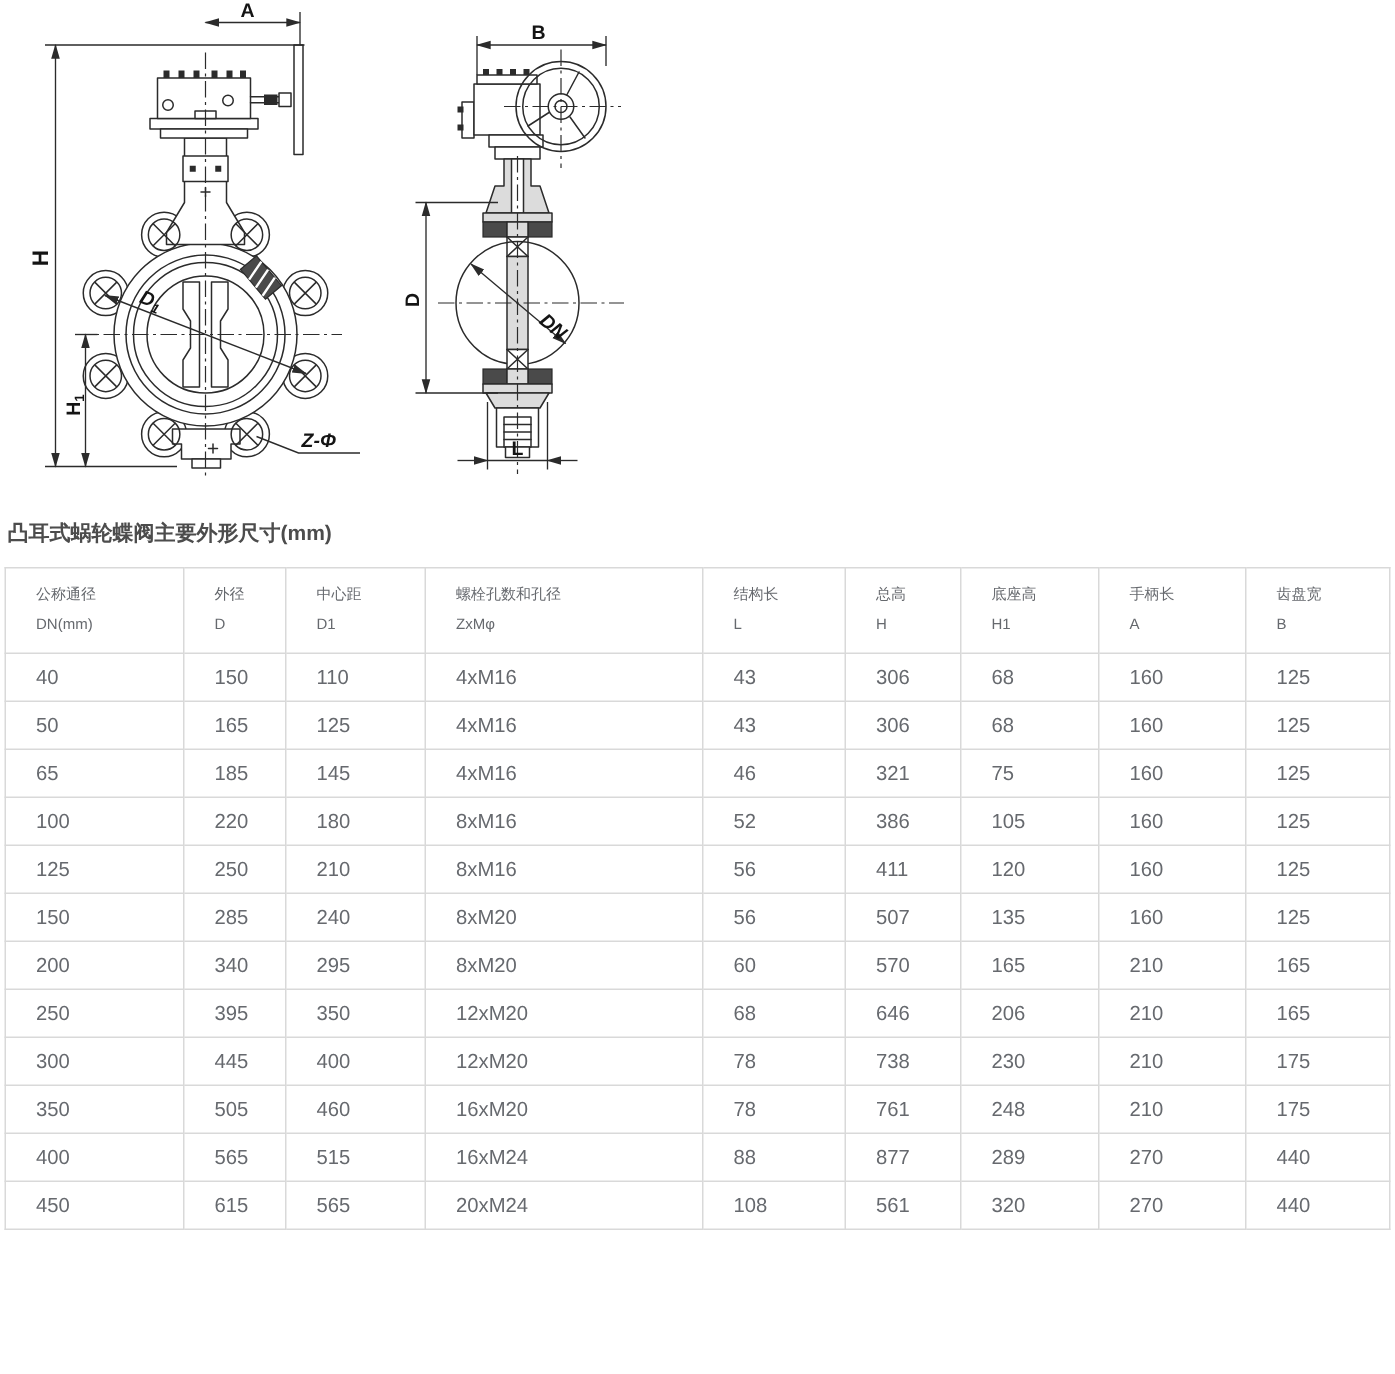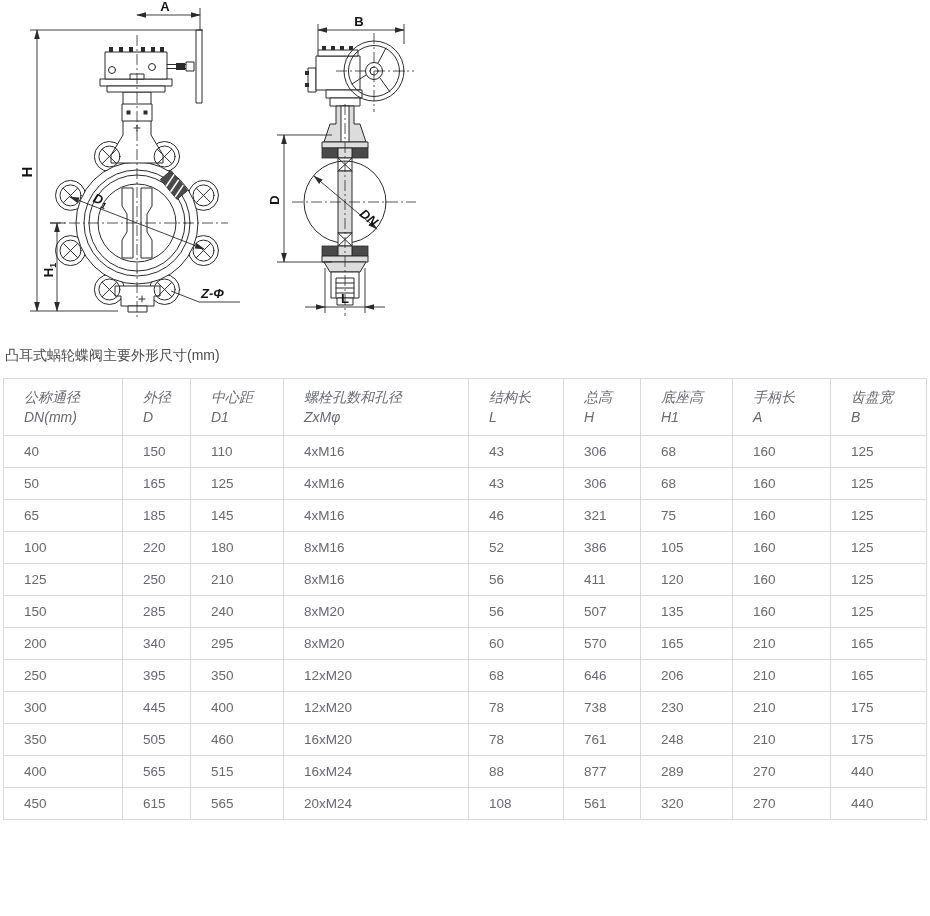--- a/index.html
+++ b/index.html
@@ -8,28 +8,28 @@
     --title_text:#4c4c4c;
     --line:#2b2b2b;
     --fill_gray:#dcdcdc;
     --fill_dark:#4a4a4a;
   }
   html,body{margin:0;padding:0;background:#fff;}
   body{width:930px;height:916px;overflow:hidden;
        font-family:"Liberation Sans","DejaVu Sans",sans-serif;}
   .drawings{display:block;width:930px;height:340px;}
   .doc-title{margin:4px 0 0 5px;height:22px;line-height:22px;
-             font-size:14px;font-weight:normal;color:var(--title_text);}
+             font-size:14px;font-weight:bold;color:var(--title_text);}
   table.dim-table{border-collapse:collapse;table-layout:fixed;
                   margin:12px 0 0 3px;width:923px;}
   .dim-table th,.dim-table td{border:1px solid var(--border);
       color:var(--cell_text);font-weight:normal;text-align:left;
       box-sizing:border-box;overflow:hidden;white-space:nowrap;}
-  .dim-table th{padding:8px 4px 8px 20px;font-size:14px;line-height:20px;
-      vertical-align:middle;font-style:italic;}
+  .dim-table th{padding:8px 4px 8px 20px;font-size:10px;line-height:20px;
+      vertical-align:middle;}
   .dim-table td{height:32px;padding:0 4px 0 20px;font-size:13.5px;}
   
   .ln{fill:none;stroke:var(--line);stroke-width:1;stroke-linejoin:round;stroke-linecap:round;}
   .fw{fill:#fff;stroke:var(--line);stroke-width:1;stroke-linejoin:round;}
   .fg{fill:var(--fill_gray);stroke:var(--line);stroke-width:1;stroke-linejoin:round;}
   .fd{fill:var(--fill_dark);stroke:var(--line);stroke-width:.8;}
   .fb{fill:var(--line);stroke:none;}
   .cl{fill:none;stroke:var(--line);stroke-width:.8;stroke-dasharray:11 3 2 3;}
   .dim{fill:none;stroke:var(--line);stroke-width:.9;}
   .lbl{font-family:"Liberation Sans","DejaVu Sans",sans-serif;font-size:13px;

